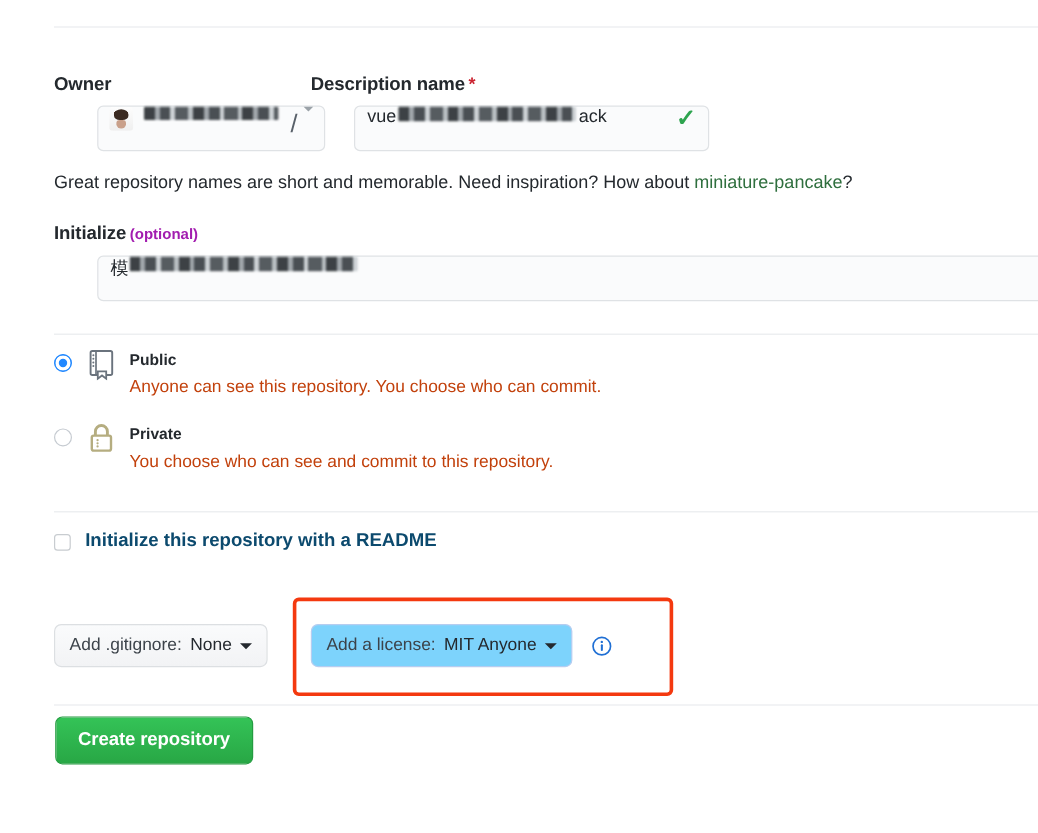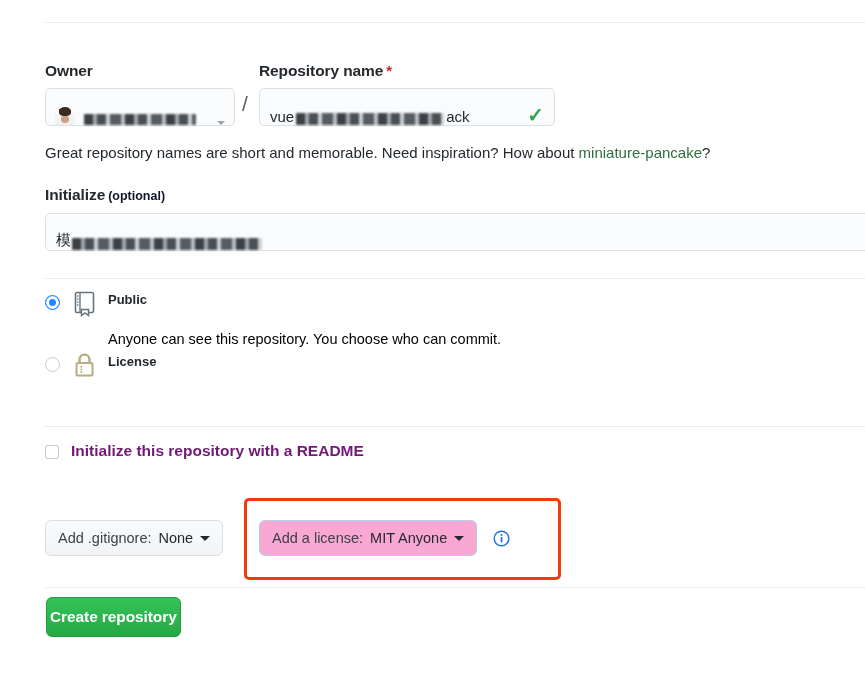--- a/index.html
+++ b/index.html
@@ -33,38 +33,39 @@
   
   .form-label {
     font-size: 15.5px;
     font-weight: bold;
     color: #24292e;
     letter-spacing: -0.1px;
   }
   .optional {
     font-size: 12.5px;
     font-weight: bold;
-    color: #0f172a;
+    color: #a21caf;
     margin-left: 3px;
   }
   .req-star {
     color: #cb2431;
     font-size: 15px;
     font-weight: bold;
     margin-left: 3px;
   }
 
   .input-box {
     background: #fafbfc;
     border: 1px solid #dfe2e5;
     border-radius: 5px;
     display: flex;
-    align-items: flex-end;
+    align-items: flex-start;
     font-size: 15px;
     color: #24292e;
+    margin-left: 36px;
   }
 
   
   .owner-label { position: absolute; left: 45px; top: 62px; }
   .name-label  { position: absolute; left: 259px; top: 62px; }
 
   .owner-field {
     position: absolute;
     left: 45px; top: 88px;
     width: 190px; height: 38px;
@@ -195,22 +196,22 @@
 
   .vis-body { margin-left: 7px; }
   .vis-title {
     font-size: 13px;
     font-weight: bold;
     color: #24292e;
     line-height: 20px;
   }
   .vis-desc {
     font-size: 14.5px;
-    color: #000000;
-    margin-top: 19px;
+    color: #c2410c;
+    margin-top: 3px;
     line-height: 20px;
   }
 
   
   .init-row {
     position: absolute;
     left: 45px; top: 441px;
     display: flex;
     align-items: flex-start;
     width: 790px;
@@ -221,21 +222,21 @@
     border-radius: 3px;
     background: #fff;
     margin-top: 4px;
     flex: 0 0 auto;
     cursor: pointer;
   }
   .init-body { margin-left: 12px; }
   .init-title {
     font-size: 15.5px;
     font-weight: bold;
-    color: #701a75;
+    color: #0c4a6e;
     line-height: 20px;
   }
   .init-desc {
     font-size: 14.5px;
     color: #586069;
     margin-top: 4px;
     line-height: 22px;
     max-width: 775px;
   }
 
@@ -253,21 +254,21 @@
     cursor: pointer;
     white-space: nowrap;
   }
   .btn-gitignore {
     left: 45px; top: 520px;
     background: linear-gradient(#fafbfc, #f2f3f5);
     border: 1px solid #dcdfe2;
   }
   .btn-license {
     left: 259px; top: 520px;
-    background: #f9a8d4;
+    background: #7dd3fc;
     border: 1px solid #b6cdf0;
   }
   .btn-select .lead { color: #3c434a; }
   .btn-select .value { font-weight: normal; color: #24292e; }
   .caret {
     width: 0; height: 0;
     border-left: 5px solid transparent;
     border-right: 5px solid transparent;
     border-top: 5px solid #24292e;
   }
@@ -287,21 +288,21 @@
     border: 3px solid #f4390f;
     border-radius: 5px;
     pointer-events: none;
   }
 
   
   .btn-create {
     position: absolute;
     left: 46px; top: 597px;
     height: 40px;
-    padding: 0 3px;
+    padding: 0 18px;
     background: linear-gradient(#34c357, #28a745);
     border: 1px solid #249c40;
     border-radius: 6px;
     color: #fff;
     font-size: 15.5px;
     font-weight: bold;
     letter-spacing: -0.1px;
     display: flex;
     align-items: center;
     cursor: pointer;
@@ -310,21 +311,21 @@
 </head>
 <body>
 
 <div class="page">
 
   <hr class="rule rule-top">
 
   <div class="form-label owner-label">Owner</div>
 
   <div class="name-label">
-    <span class="form-label">Repository name</span><span class="req-star">*</span>
+    <span class="form-label">Description name</span><span class="req-star">*</span>
   </div>
 
   <div class="input-box owner-field">
     <span class="avatar"></span>
     <span class="redact redact-owner"></span>
     <span class="caret-sm"></span>
   </div>
 
   <div class="slash">/</div>
 
@@ -374,21 +375,22 @@
     <span class="vis-icon">
       <svg width="24" height="26" viewBox="0 0 24 26" aria-hidden="true">
         <path d="M6.5 10 V6.6 a5 5 0 0 1 10 0 V10" fill="none" stroke="#b5ad80" stroke-width="2.4"></path>
         <rect x="3.5" y="10" width="16" height="12.5" rx="1.6" fill="#fff" stroke="#b5ad80" stroke-width="2"></rect>
         <circle cx="8.3" cy="13.8" r="0.95" fill="#b5ad80"></circle>
         <circle cx="8.3" cy="16.4" r="0.95" fill="#b5ad80"></circle>
         <circle cx="8.3" cy="19" r="0.95" fill="#b5ad80"></circle>
       </svg>
     </span>
     <span class="vis-body">
-      <span class="vis-title">License</span>
+      <span class="vis-title">Private</span>
+      <div class="vis-desc">You choose who can see and commit to this repository.</div>
     </span>
   </div>
 
   <hr class="rule rule-vis">
 
   <div class="init-row">
     <span class="checkbox"></span>
     <span class="init-body">
       <span class="init-title">Initialize this repository with a README</span>
     </span>

